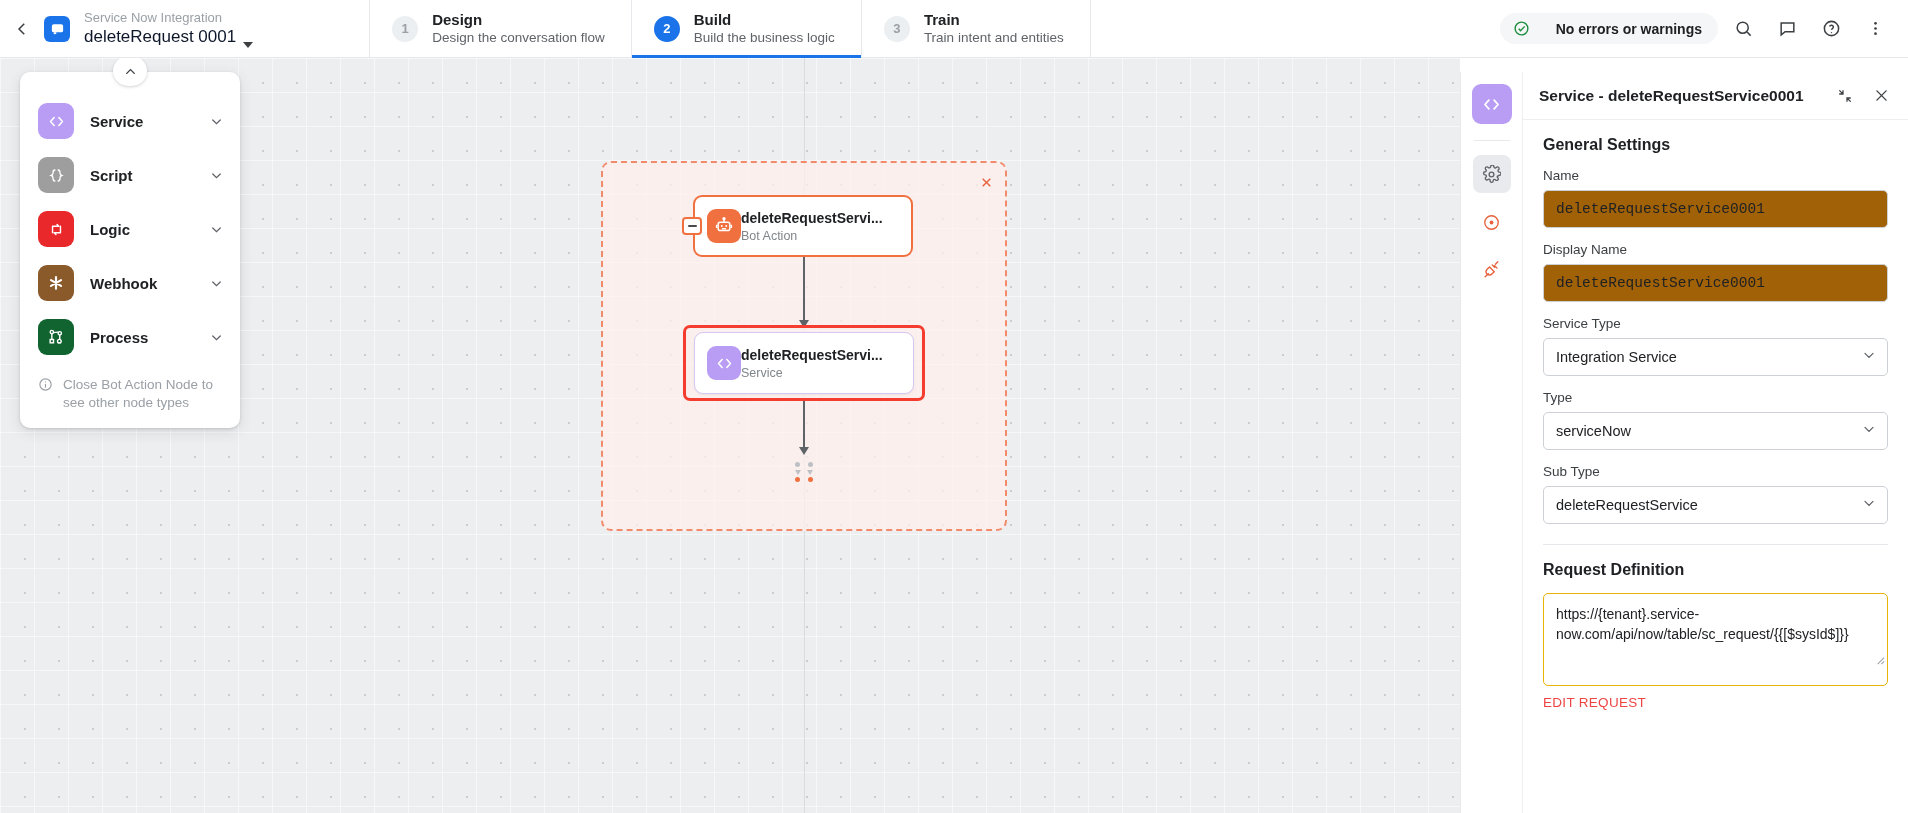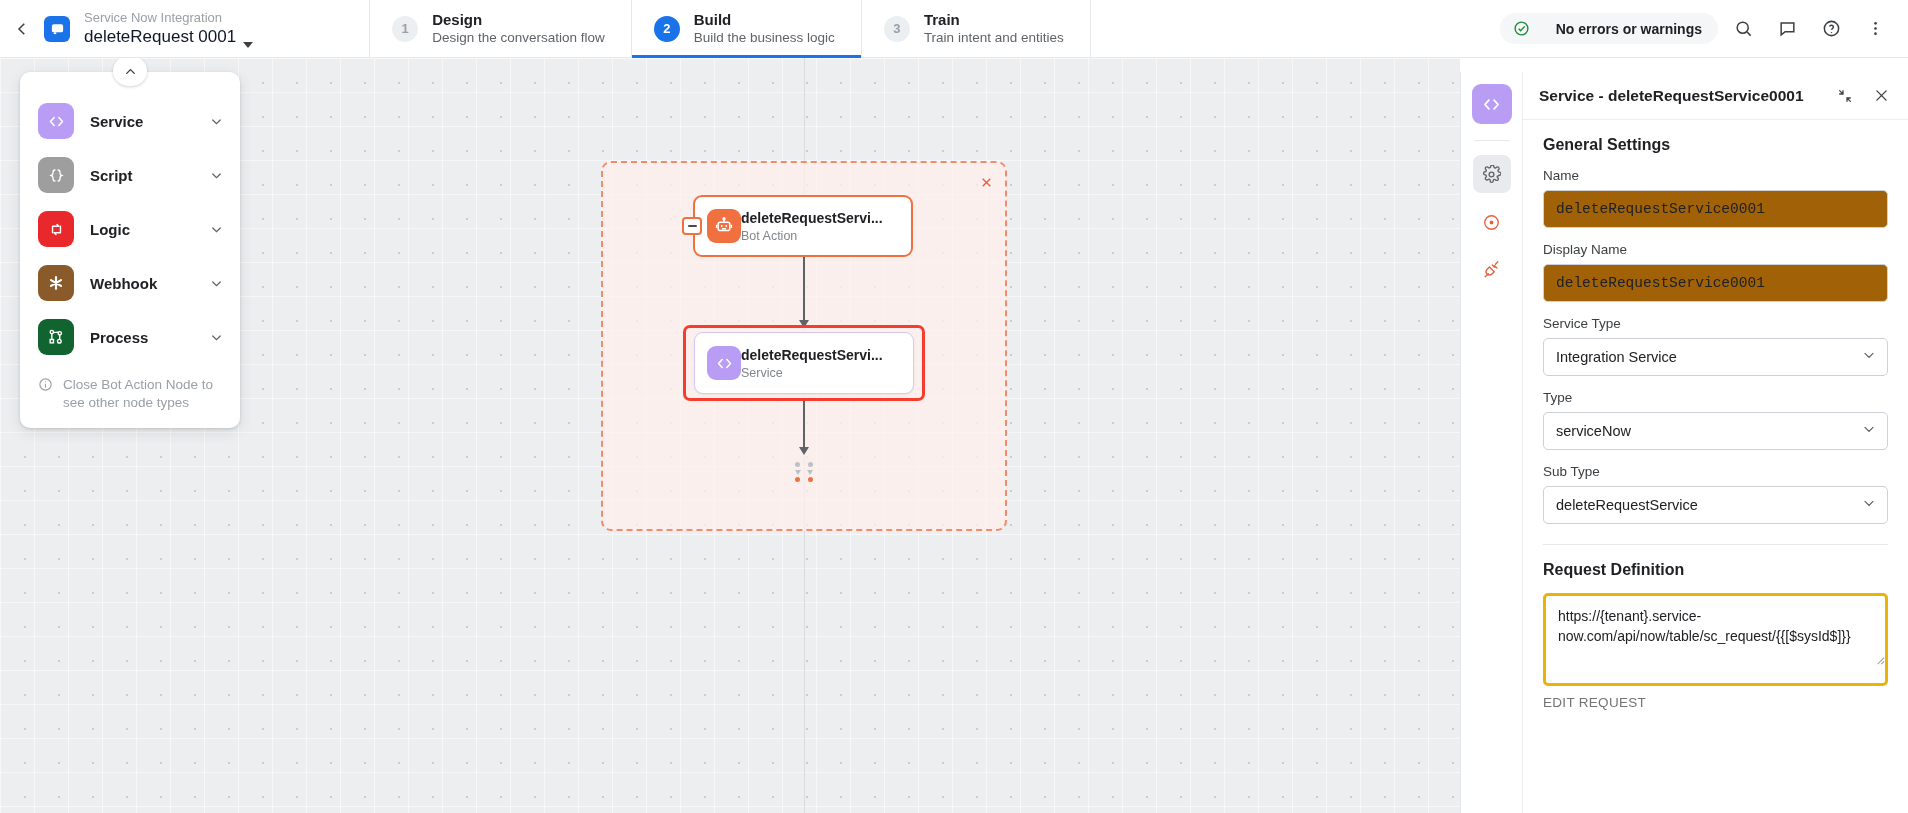--- a/index.html
+++ b/index.html
@@ -236,29 +236,29 @@
     position: absolute; right: 11px; top: 50%; transform: translateY(-50%);
     pointer-events: none; color: #5f6368;
   }
   .select-box {
     width: 100%; height: 38px; border: 1px solid #cdd1d5; border-radius: 5px;
     padding: 0 34px 0 12px; font-size: 14.5px; color: #202124;
     display: flex; align-items: center; cursor: pointer; background: #fff;
   }
   .divider-line { height: 1px; background: #e6e8eb; margin: 20px 0 16px 0; }
   .textarea-box {
-    width: 100%; height: 93px; border: 3px solid #eab308; border-radius: 5px;
+    width: 100%; height: 93px; border: 1px solid #eab308; border-radius: 5px;
     padding: 10px 12px; font-size: 14px; color: #202124; line-height: 20px;
     resize: none; font-family: "Liberation Sans", sans-serif;
     overflow: hidden; position: relative; background: #fff;
     word-break: break-word;
   }
   .resize-grip { position: absolute; right: 3px; bottom: 2px; color: #9aa0a6; }
   .link-btn {
-    margin-top: 9px; font-size: 13.5px; color: #737373; cursor: pointer;
+    margin-top: 9px; font-size: 13.5px; color: #ef4444; cursor: pointer;
     letter-spacing: .3px; display: inline-block; text-align: right;
   }
 </style>
 </head>
 <body>
 
 <div id="app">
 
   <div class="topbar">
     <div class="back-btn">

